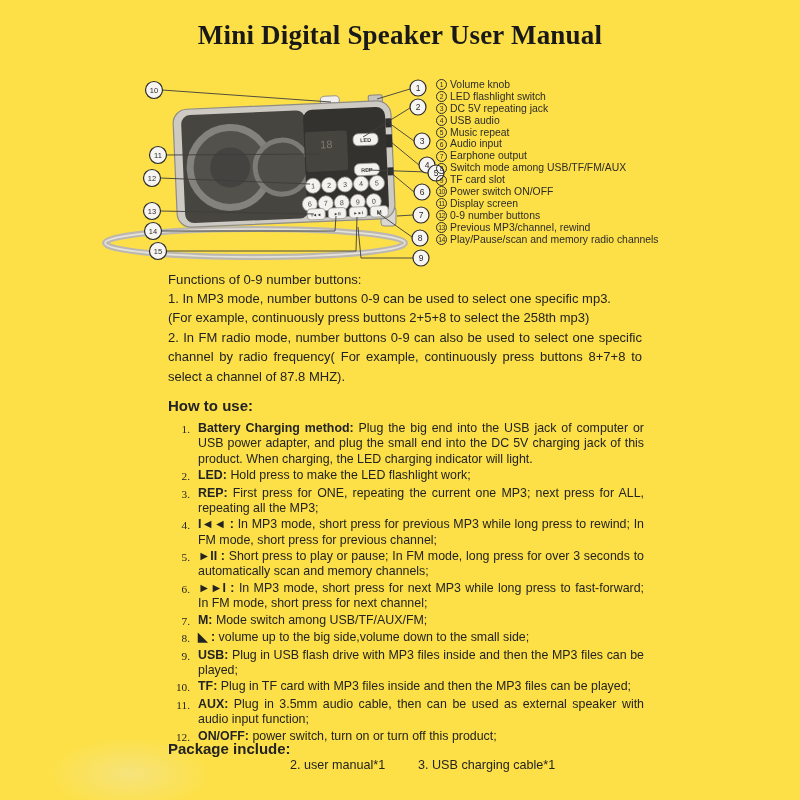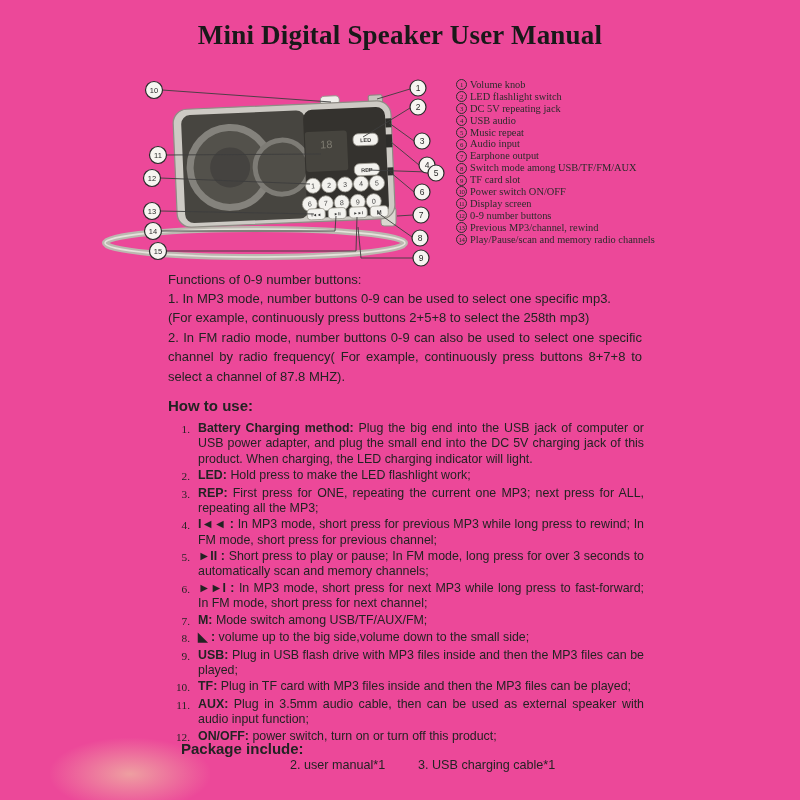--- a/index.html
+++ b/index.html
@@ -1,36 +1,36 @@
 <!DOCTYPE html>
 <html><head>
 <meta charset="utf-8">
 <style>
   html,body { margin:0; padding:0; }
   .page {
     position:relative; width:800px; height:800px; overflow:hidden;
-    background:#ec4899;
+    background:#fde047;
     font-family:"Liberation Sans", sans-serif;
     color:#262626;
   }
   .stain {
     position:absolute; left:50px; top:738px; width:160px; height:72px;
     background:radial-gradient(ellipse at center, rgba(240,230,168,0.55), rgba(240,230,168,0) 72%);
   }
   .title {
     position:absolute; top:20px; left:0; width:100%; text-align:center;
     font-family:"Liberation Serif", serif; font-weight:bold; font-size:27px;
     color:#191919; letter-spacing:0.2px;
   }
   .diagram-svg { position:absolute; left:95px; top:75px; width:365px; height:195px; }
   svg text { font-family:"Liberation Sans", sans-serif; }
 
   .legend {
-    position:absolute; left:456px; top:79px;
-    font-size:10.4px; line-height:11.9px; color:#2b2b2b;font-family:Liberation Serif, serif;
+    position:absolute; left:436px; top:79px;
+    font-size:10.4px; line-height:11.9px; color:#2b2b2b;
   }
   .legend-row { display:flex; align-items:center; white-space:nowrap; height:11.9px; }
   .lnum {
     flex:0 0 auto; box-sizing:border-box; width:11px; height:11px; margin-right:3px;
     border:1px solid #2e2e2e; border-radius:50%;
     font-size:6.8px; line-height:9.5px; text-align:center; letter-spacing:-0.5px;
   }
 
   .sec-functions { position:absolute; left:168px; top:270px; width:474px; color:#232323; }
   .sec-functions .h { font-size:13.2px; font-weight:normal; line-height:19px; }
@@ -40,21 +40,21 @@
   .sec-how { position:absolute; left:168px; top:397px; width:476px; color:#232323; }
   .sec-how .h { font-size:15px; font-weight:bold; margin-bottom:7px; }
   .how-item { display:flex; margin-bottom:1.2px; font-size:12.4px; line-height:15.3px; }
   .how-num {
     flex:0 0 22px; text-align:right; padding-right:8px; padding-top:1px;
     font-family:"Liberation Serif", serif; font-size:11.3px;
   }
   .how-body { flex:1; text-align:justify; }
 
   .sec-package { position:absolute; left:168px; top:740px; width:480px; color:#232323; }
-  .sec-package .h { font-size:15px; font-weight:bold; line-height:17px;margin-left:13px; }
+  .sec-package .h { font-size:15px; font-weight:bold; line-height:17px; }
   .pkg-row { font-size:12.6px; line-height:16.5px; display:flex; }
   .pkg-cell-a { flex:0 0 122px;margin-top:48px; }
   .pkg-cell-b { flex:0 0 128px; }
   .pkg-cell-c { flex:1; }
 </style>
 </head>
 <body>
 
 <div class="page">
   <div class="stain"></div>

